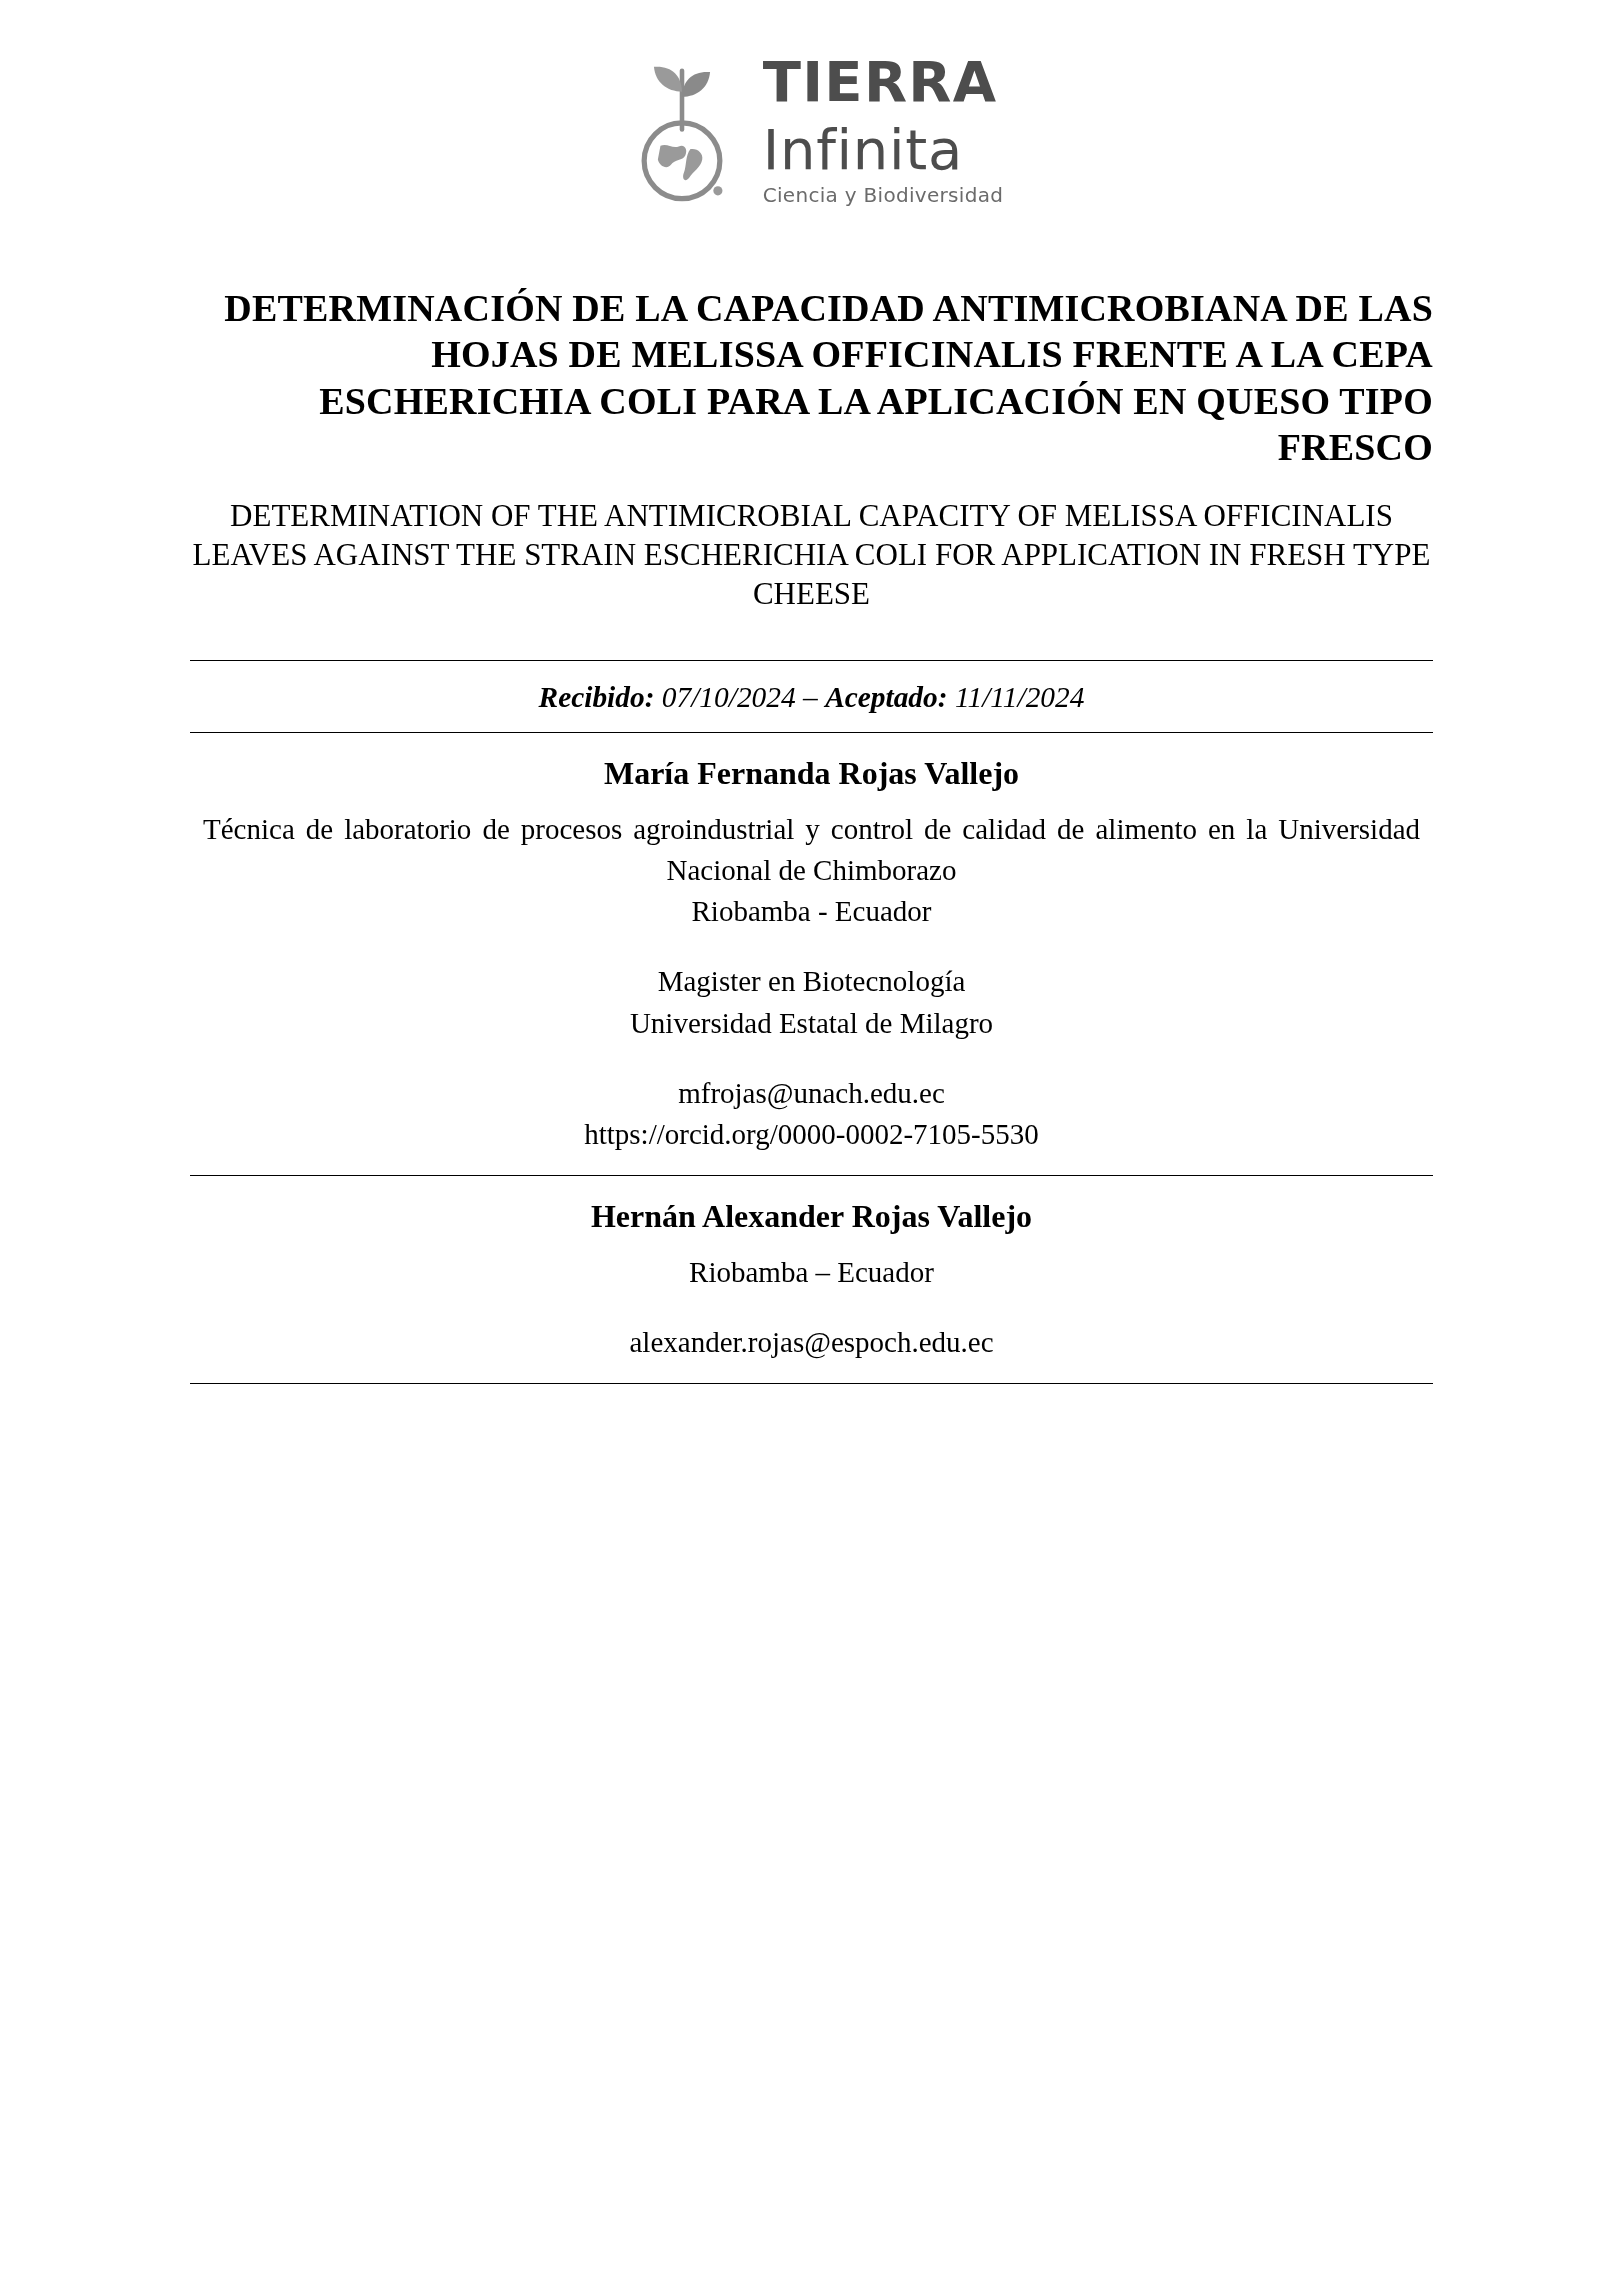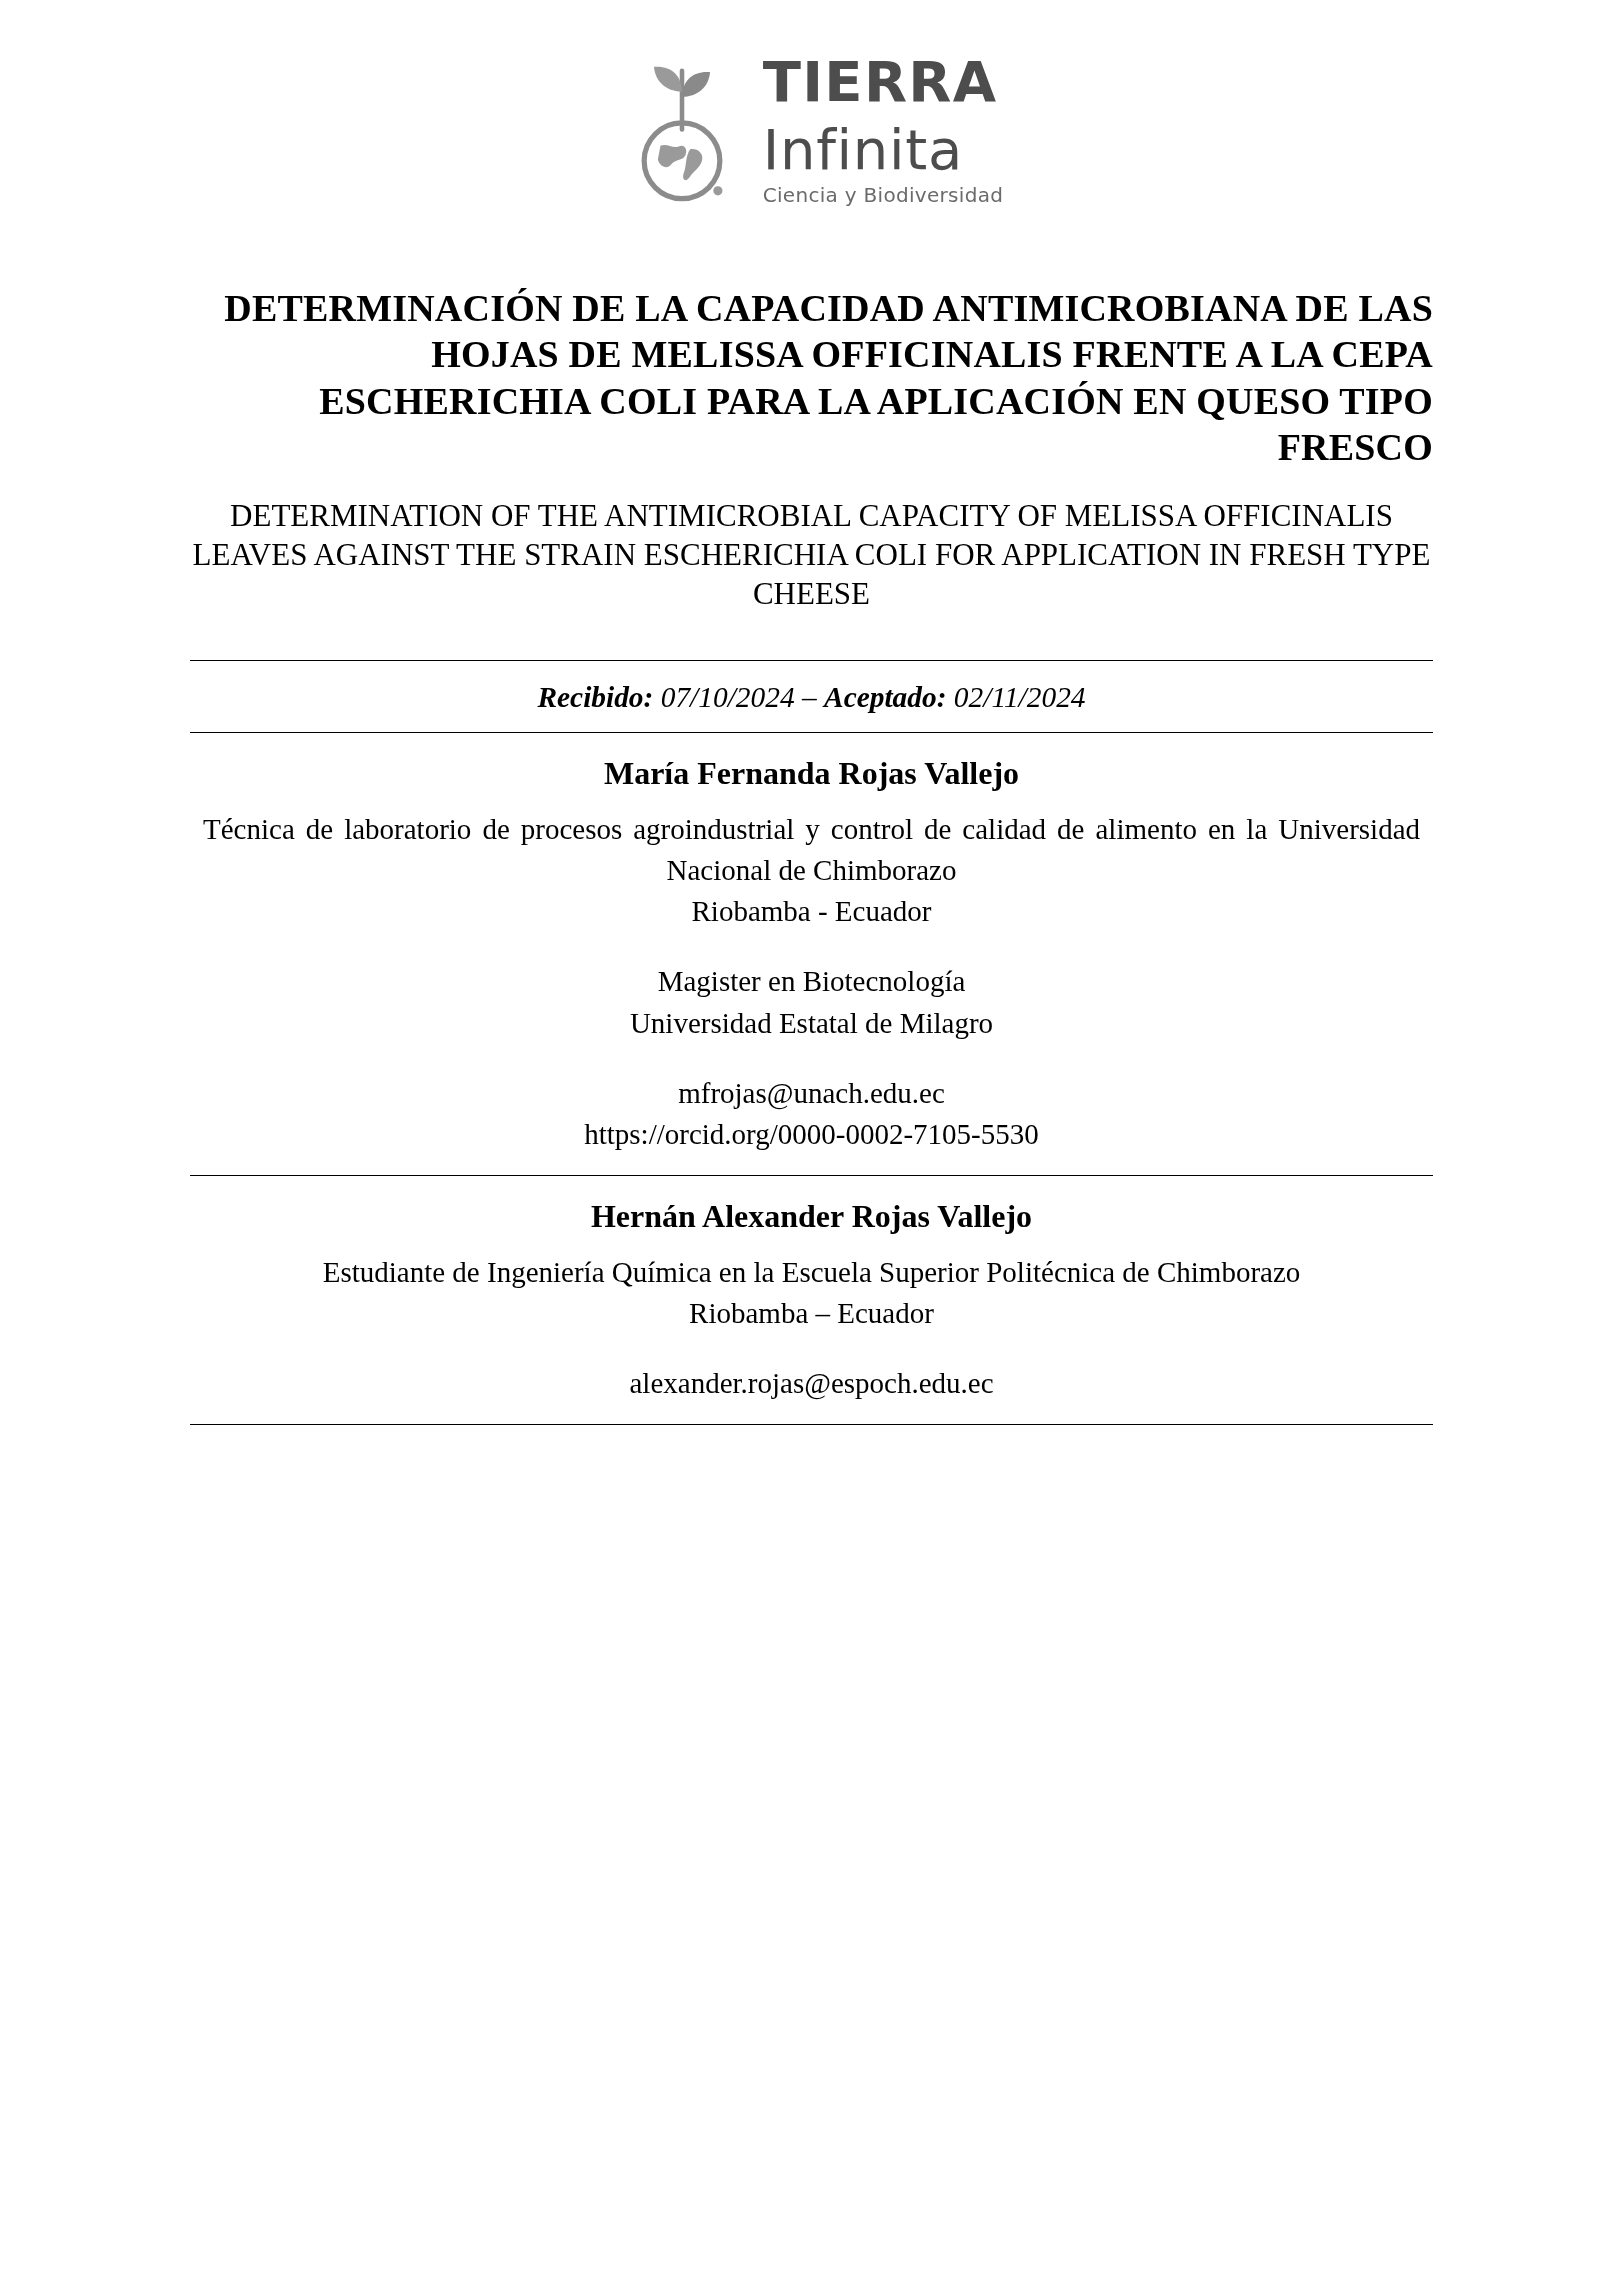--- a/index.html
+++ b/index.html
@@ -178,21 +178,21 @@
 
     <div class="rule-wrap-1">
         <hr class="rule">
       </div>
 
     <div class="dates">
       <b>Recibido:</b>
       <span>07/10/2024</span>
       <span>–</span>
       <b>Aceptado:</b>
-      <span>02/11/2024</span>
+      <span>11/11/2024</span>
     </div>
 
     <div>
         <hr class="rule">
       </div>
 
     <div class="author-block">
       <div class="author-name">María Fernanda Rojas Vallejo</div>
       <div class="author-line justified">Técnica de laboratorio de procesos agroindustrial y control de calidad de alimento en la Universidad Nacional de Chimborazo</div>
       <div class="author-line">Riobamba - Ecuador</div>
@@ -203,21 +203,20 @@
       <div class="author-line">mfrojas@unach.edu.ec</div>
       <div class="author-line">https://orcid.org/0000-0002-7105-5530</div>
     </div>
 
     <div>
         <hr class="rule">
       </div>
 
     <div class="author-block">
       <div class="author-name">Hernán Alexander Rojas Vallejo</div>
-      <div class="author-line">Estudiante de Ingeniería Química en la Escuela Superior Politécnica de Chimborazo</div>
       <div class="author-line">Riobamba – Ecuador</div>
       <div class="spacer-line"></div>
       <div class="author-line">alexander.rojas@espoch.edu.ec</div>
     </div>
 
     <div>
         <hr class="rule">
       </div>
 
   </div>

